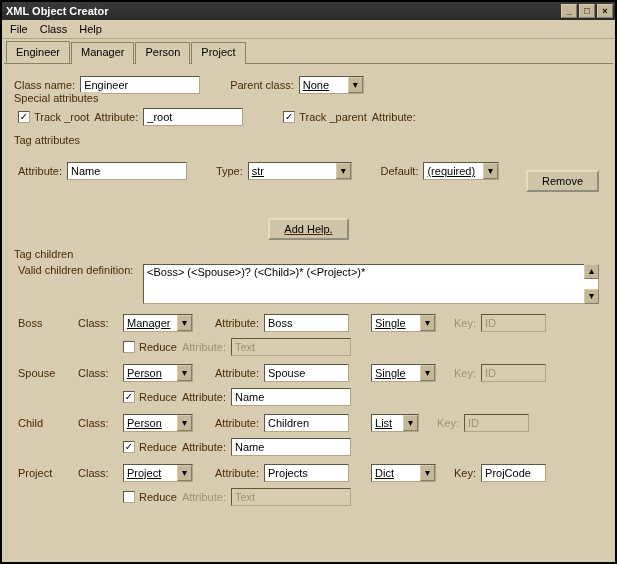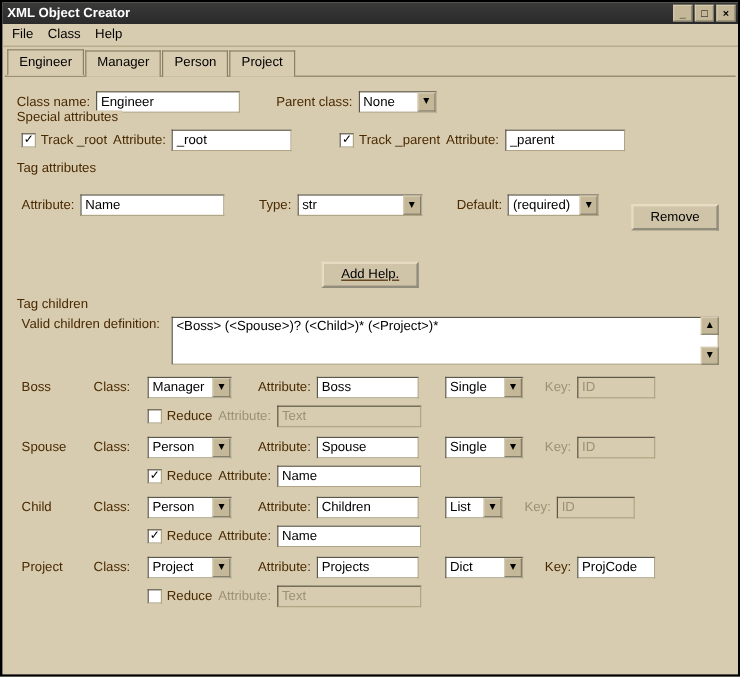--- a/index.html
+++ b/index.html
@@ -126,21 +126,21 @@
     background: #d7cbb0;
     color: #9c9175;
   }
   .select {
     display: inline-flex;
     align-items: center;
     padding: 0 0 0 3px;
     position: relative;
     cursor: pointer;
   }
-  .select .val { flex: 1; }
+  .select .val { flex: 1; text-decoration: underline; }
   .select .arrow {
     width: 15px;
     height: 16px;
     background: #c4b898;
     border: 1px outset #d7cbb0;
     text-align: center;
     line-height: 13px;
   }
   .select .arrow::after { content: "▾"; font-size: 10px; color: #000; }
 
@@ -258,21 +258,20 @@
           <span>Track _root</span>
         </span>
         <span class="lbl">Attribute:</span>
         <input type="text" class="w100" value="_root" style="">
         <span style="width:30px"></span>
         <span class="checkbox">
           <span class="box checked"></span>
           <span>Track _parent</span>
         </span>
         <span class="lbl">Attribute:</span>
-        <input type="text" class="w100" value="_parent" style="">
       </div>
     </div>
 
     <div class="fieldset">
       <span class="legend">Tag attributes</span>
       <div class="row">
         <span class="lbl">Attribute:</span>
         <input type="text" class="w120" value="Name" style="">
         <span style="width:20px"></span>
         <span class="lbl">Type:</span>

